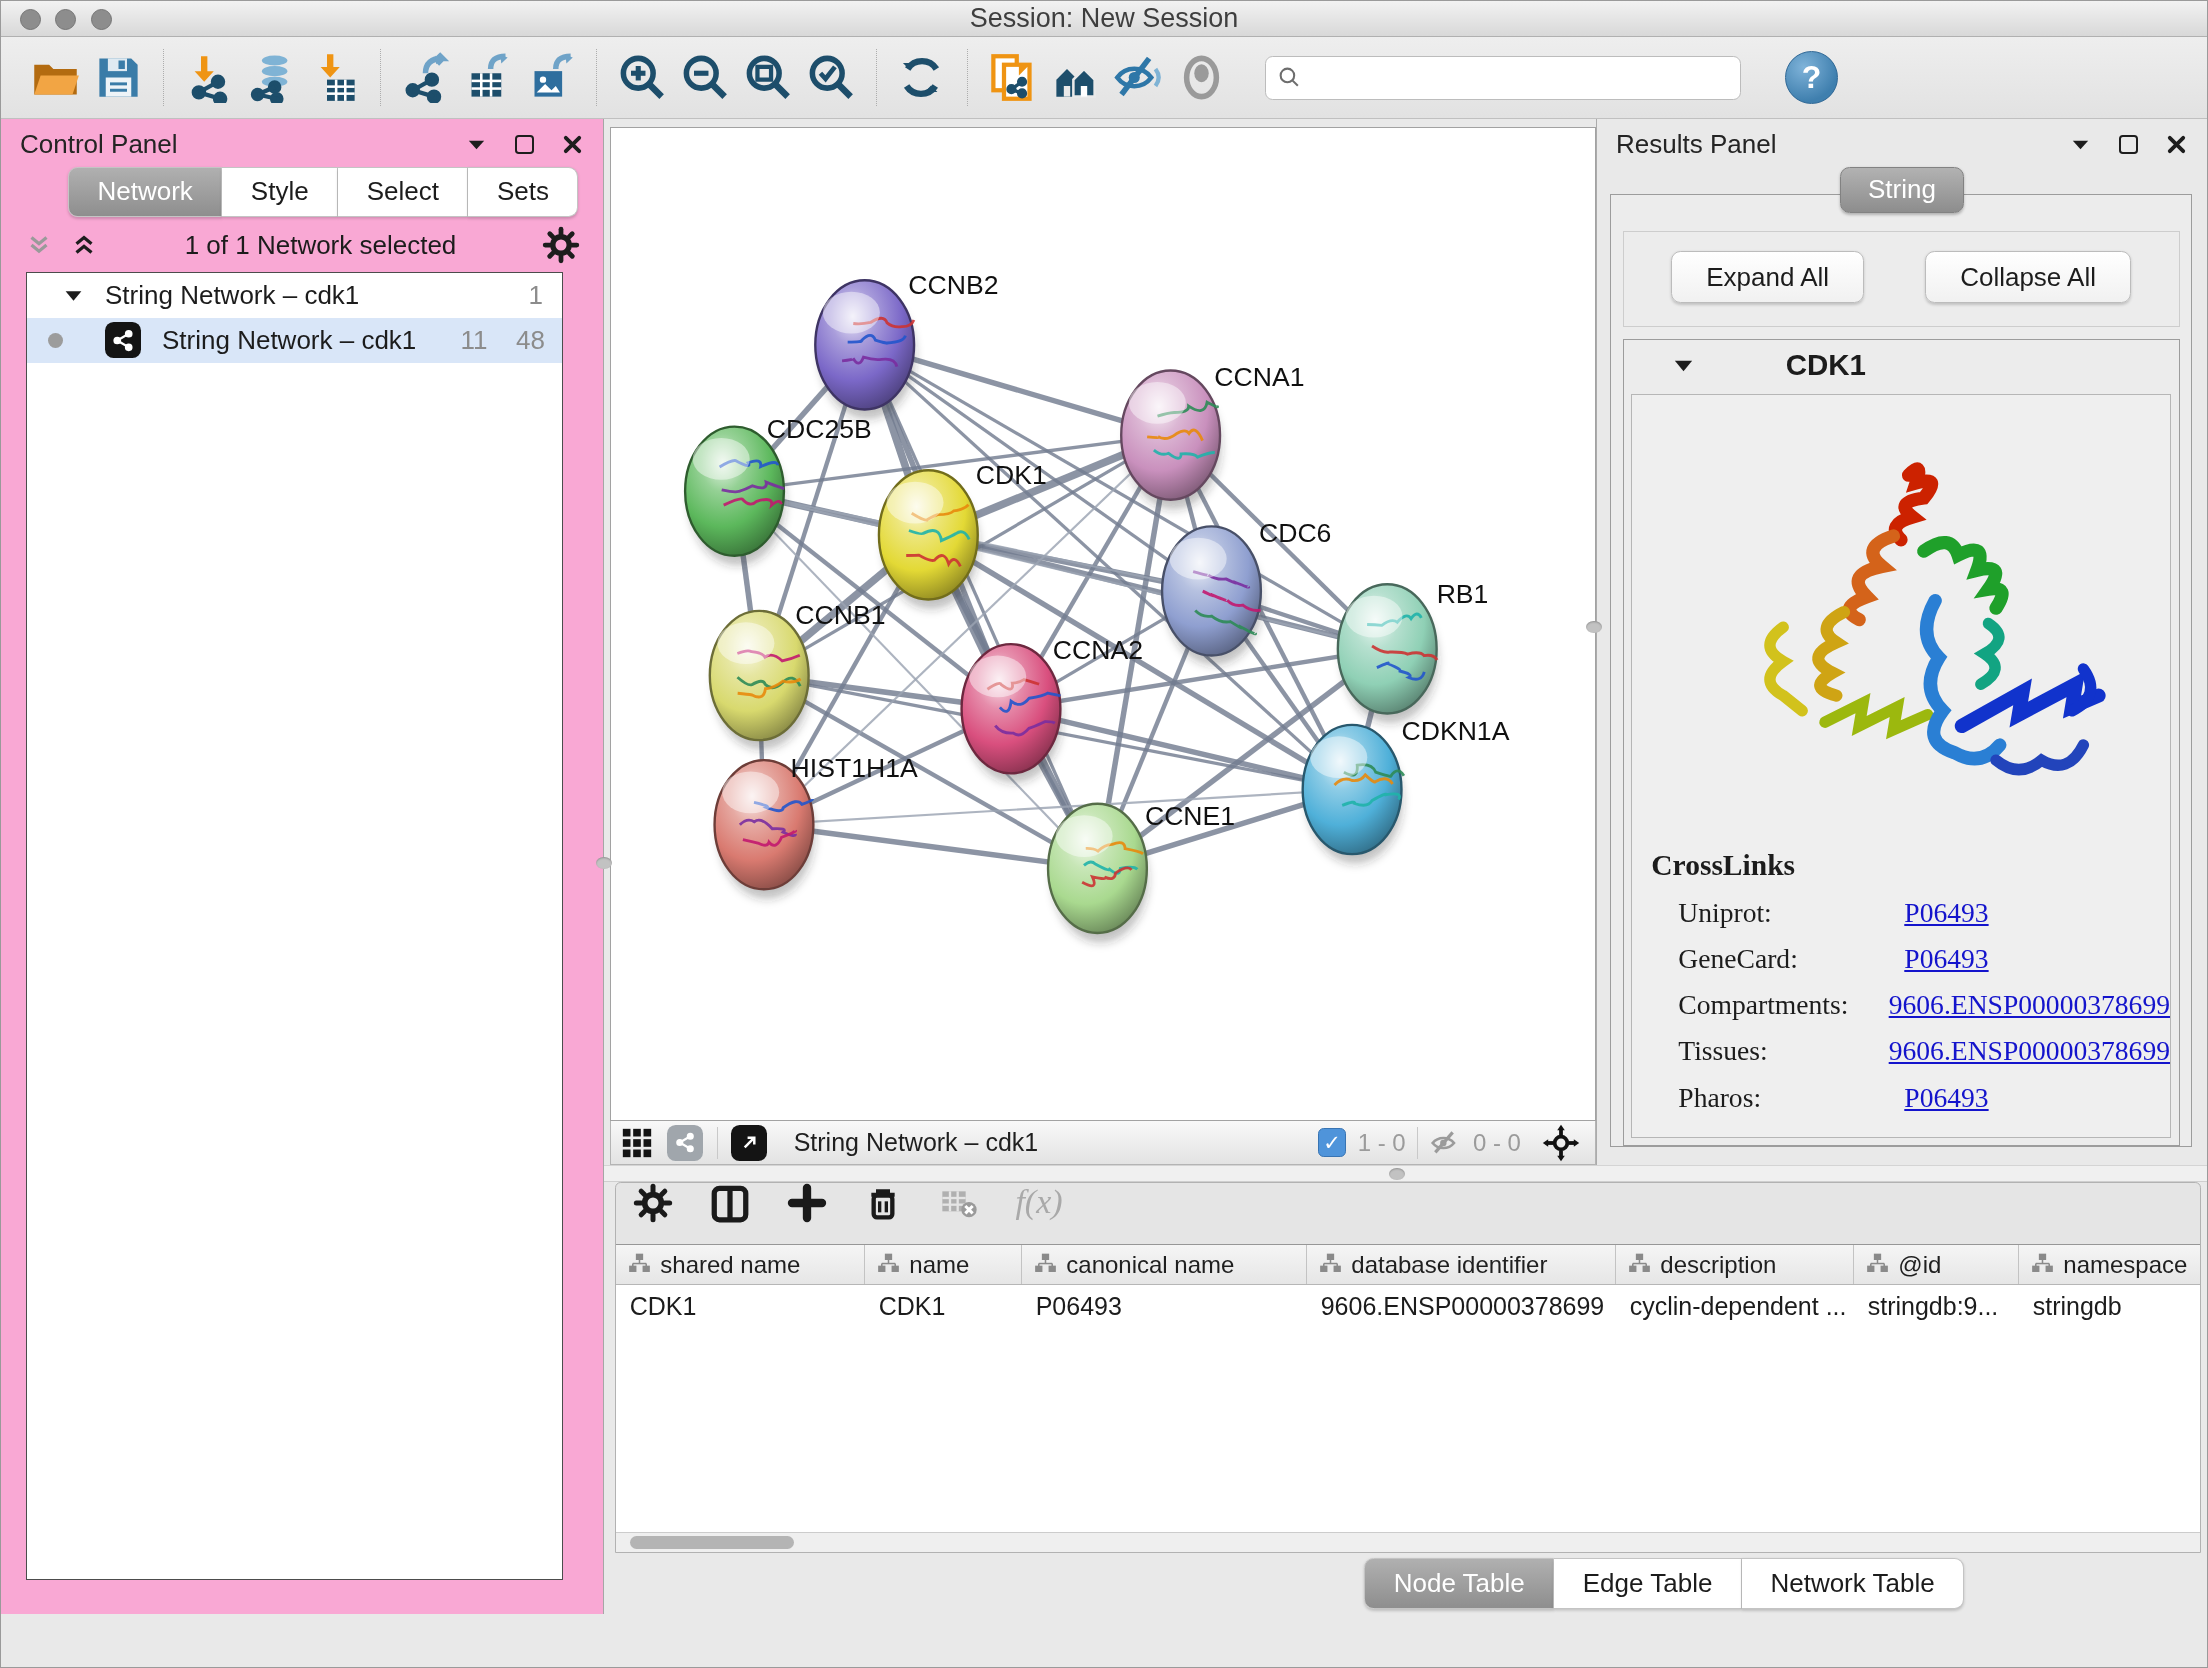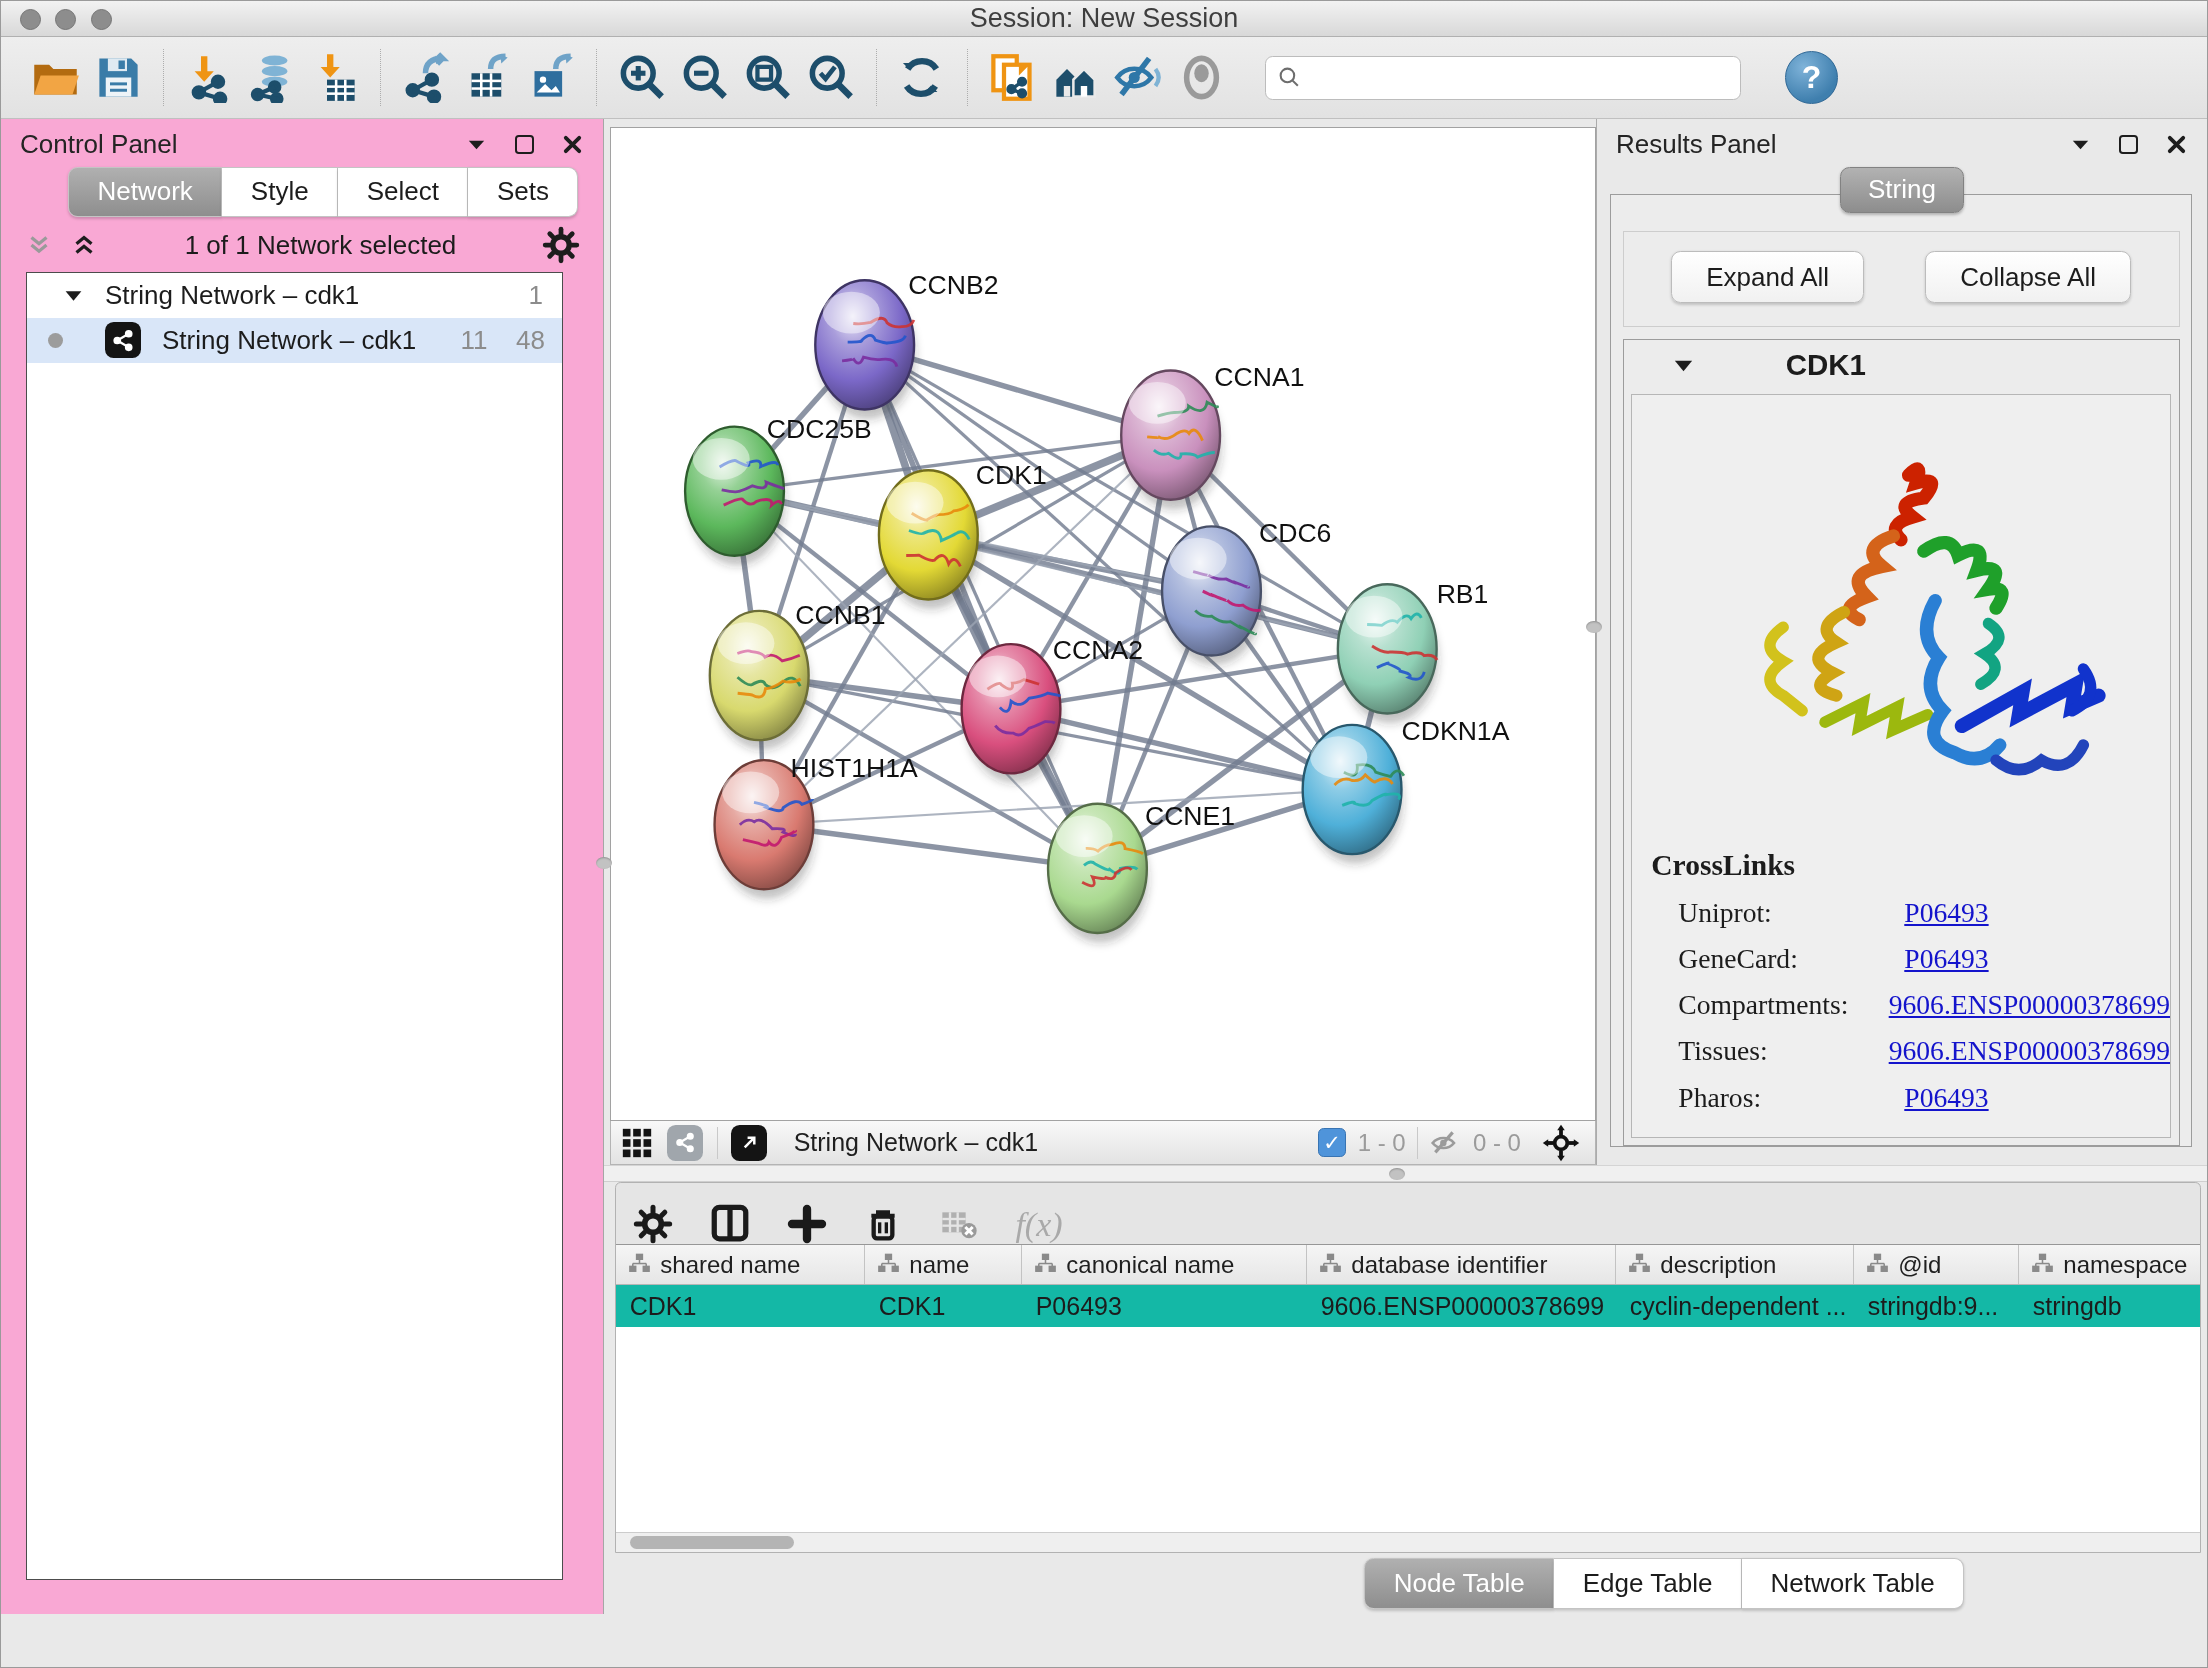--- a/index.html
+++ b/index.html
@@ -80,23 +80,23 @@
   .protein-fig { display:flex; justify-content:center; margin:32px 0 5.7px; }
   .crosslinks { font-family:"Liberation Serif", serif; margin-top:28.5px; }
   .cl-title { font-size:29.5px; font-weight:bold; }
   .cl-row { display:flex; margin-top:14.3px; padding-left:27px; }
   .cl-label { width:226px; font-size:27.6px; }
   .cl-link { font-size:27.6px; color:#1414cc; text-decoration:underline; cursor:pointer; }
   
   .table-panel { flex:1; display:flex; flex-direction:column; padding-left:11.4px; min-height:0; }
   .table-box { flex:1; margin:0 5.7px 0 0; border:1px solid #b2b2b2; border-radius:5.7px 5.7px 0 0; background:#e5e5e5;
                display:flex; flex-direction:column; min-height:0; }
-  .table-toolbar { height:61px; flex:none; display:flex; align-items:flex-end; padding:0 17px; gap:36px; }
+  .table-toolbar { height:61px; flex:none; display:flex; align-items:flex-start; padding:0 17px; gap:36px; }
   .fx-label { font-family:"Liberation Serif", serif; font-style:italic; font-size:34px; color:#a9a9a9; }
-  .grid { flex:1; background:#14b8a6; border-top:1.9px solid #979797; display:flex; flex-direction:column; min-height:0; }
+  .grid { flex:1; background:#ffffff; border-top:1.9px solid #979797; display:flex; flex-direction:column; min-height:0; }
   .grid-head { display:flex; height:40px; flex:none; background:linear-gradient(#f5f5f5,#e6e6e6); border-bottom:1px solid #b6b6b6; }
   .hcell { display:flex; align-items:center; gap:9.5px; padding:0 11.4px; font-size:24px; color:#1f1f1f;
            border-right:1px solid #c3c3c3; overflow:hidden; white-space:nowrap; flex:none; }
   .grid-row { display:flex; height:42px; flex:none; }
   .bcell { display:flex; align-items:center; padding:0 13.3px; font-size:25px; overflow:hidden; white-space:nowrap; flex:none; }
   .grid-fill { flex:1; background:#fff; }
   .h-scroll { height:20px; flex:none; background:#efefef; border-top:1px solid #cccccc; position:relative; }
   .h-thumb { position:absolute; left:13.3px; top:2.9px; width:164px; height:13.3px; border-radius:6.7px; background:#b4b4b4; }
   .table-tabs { height:61px; flex:none; display:flex; align-items:center; padding-left:506px; }
   

